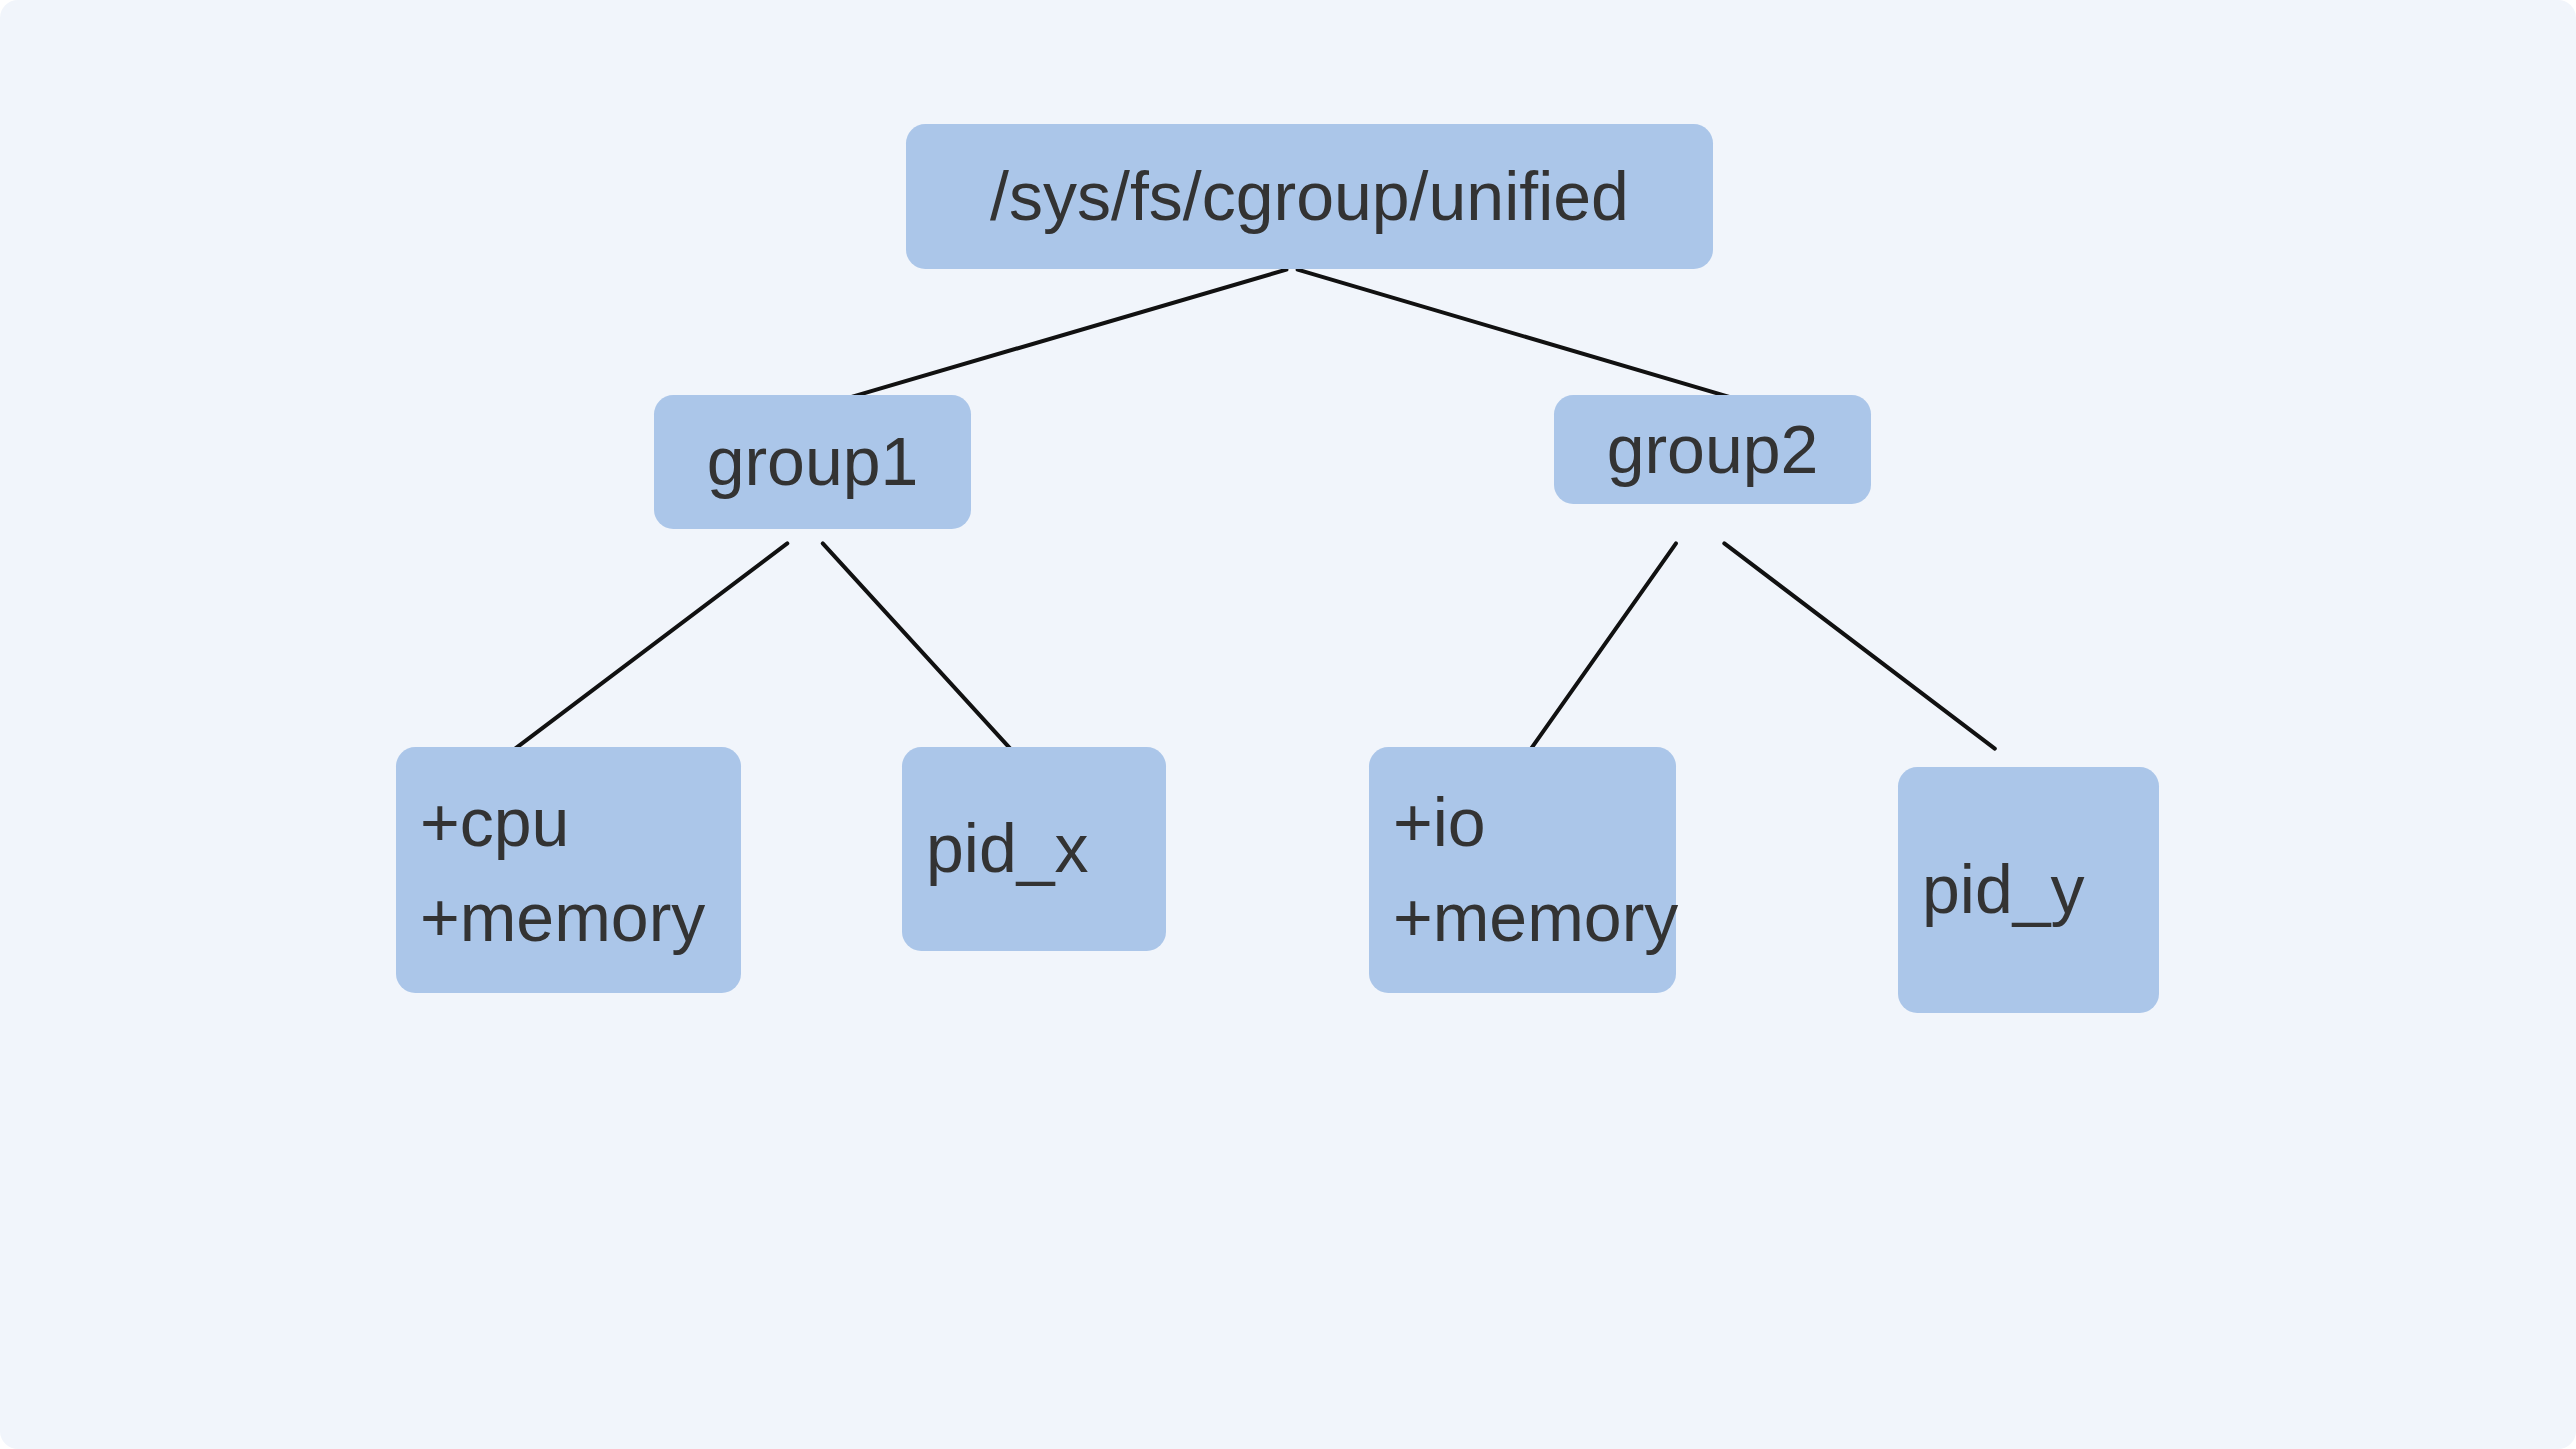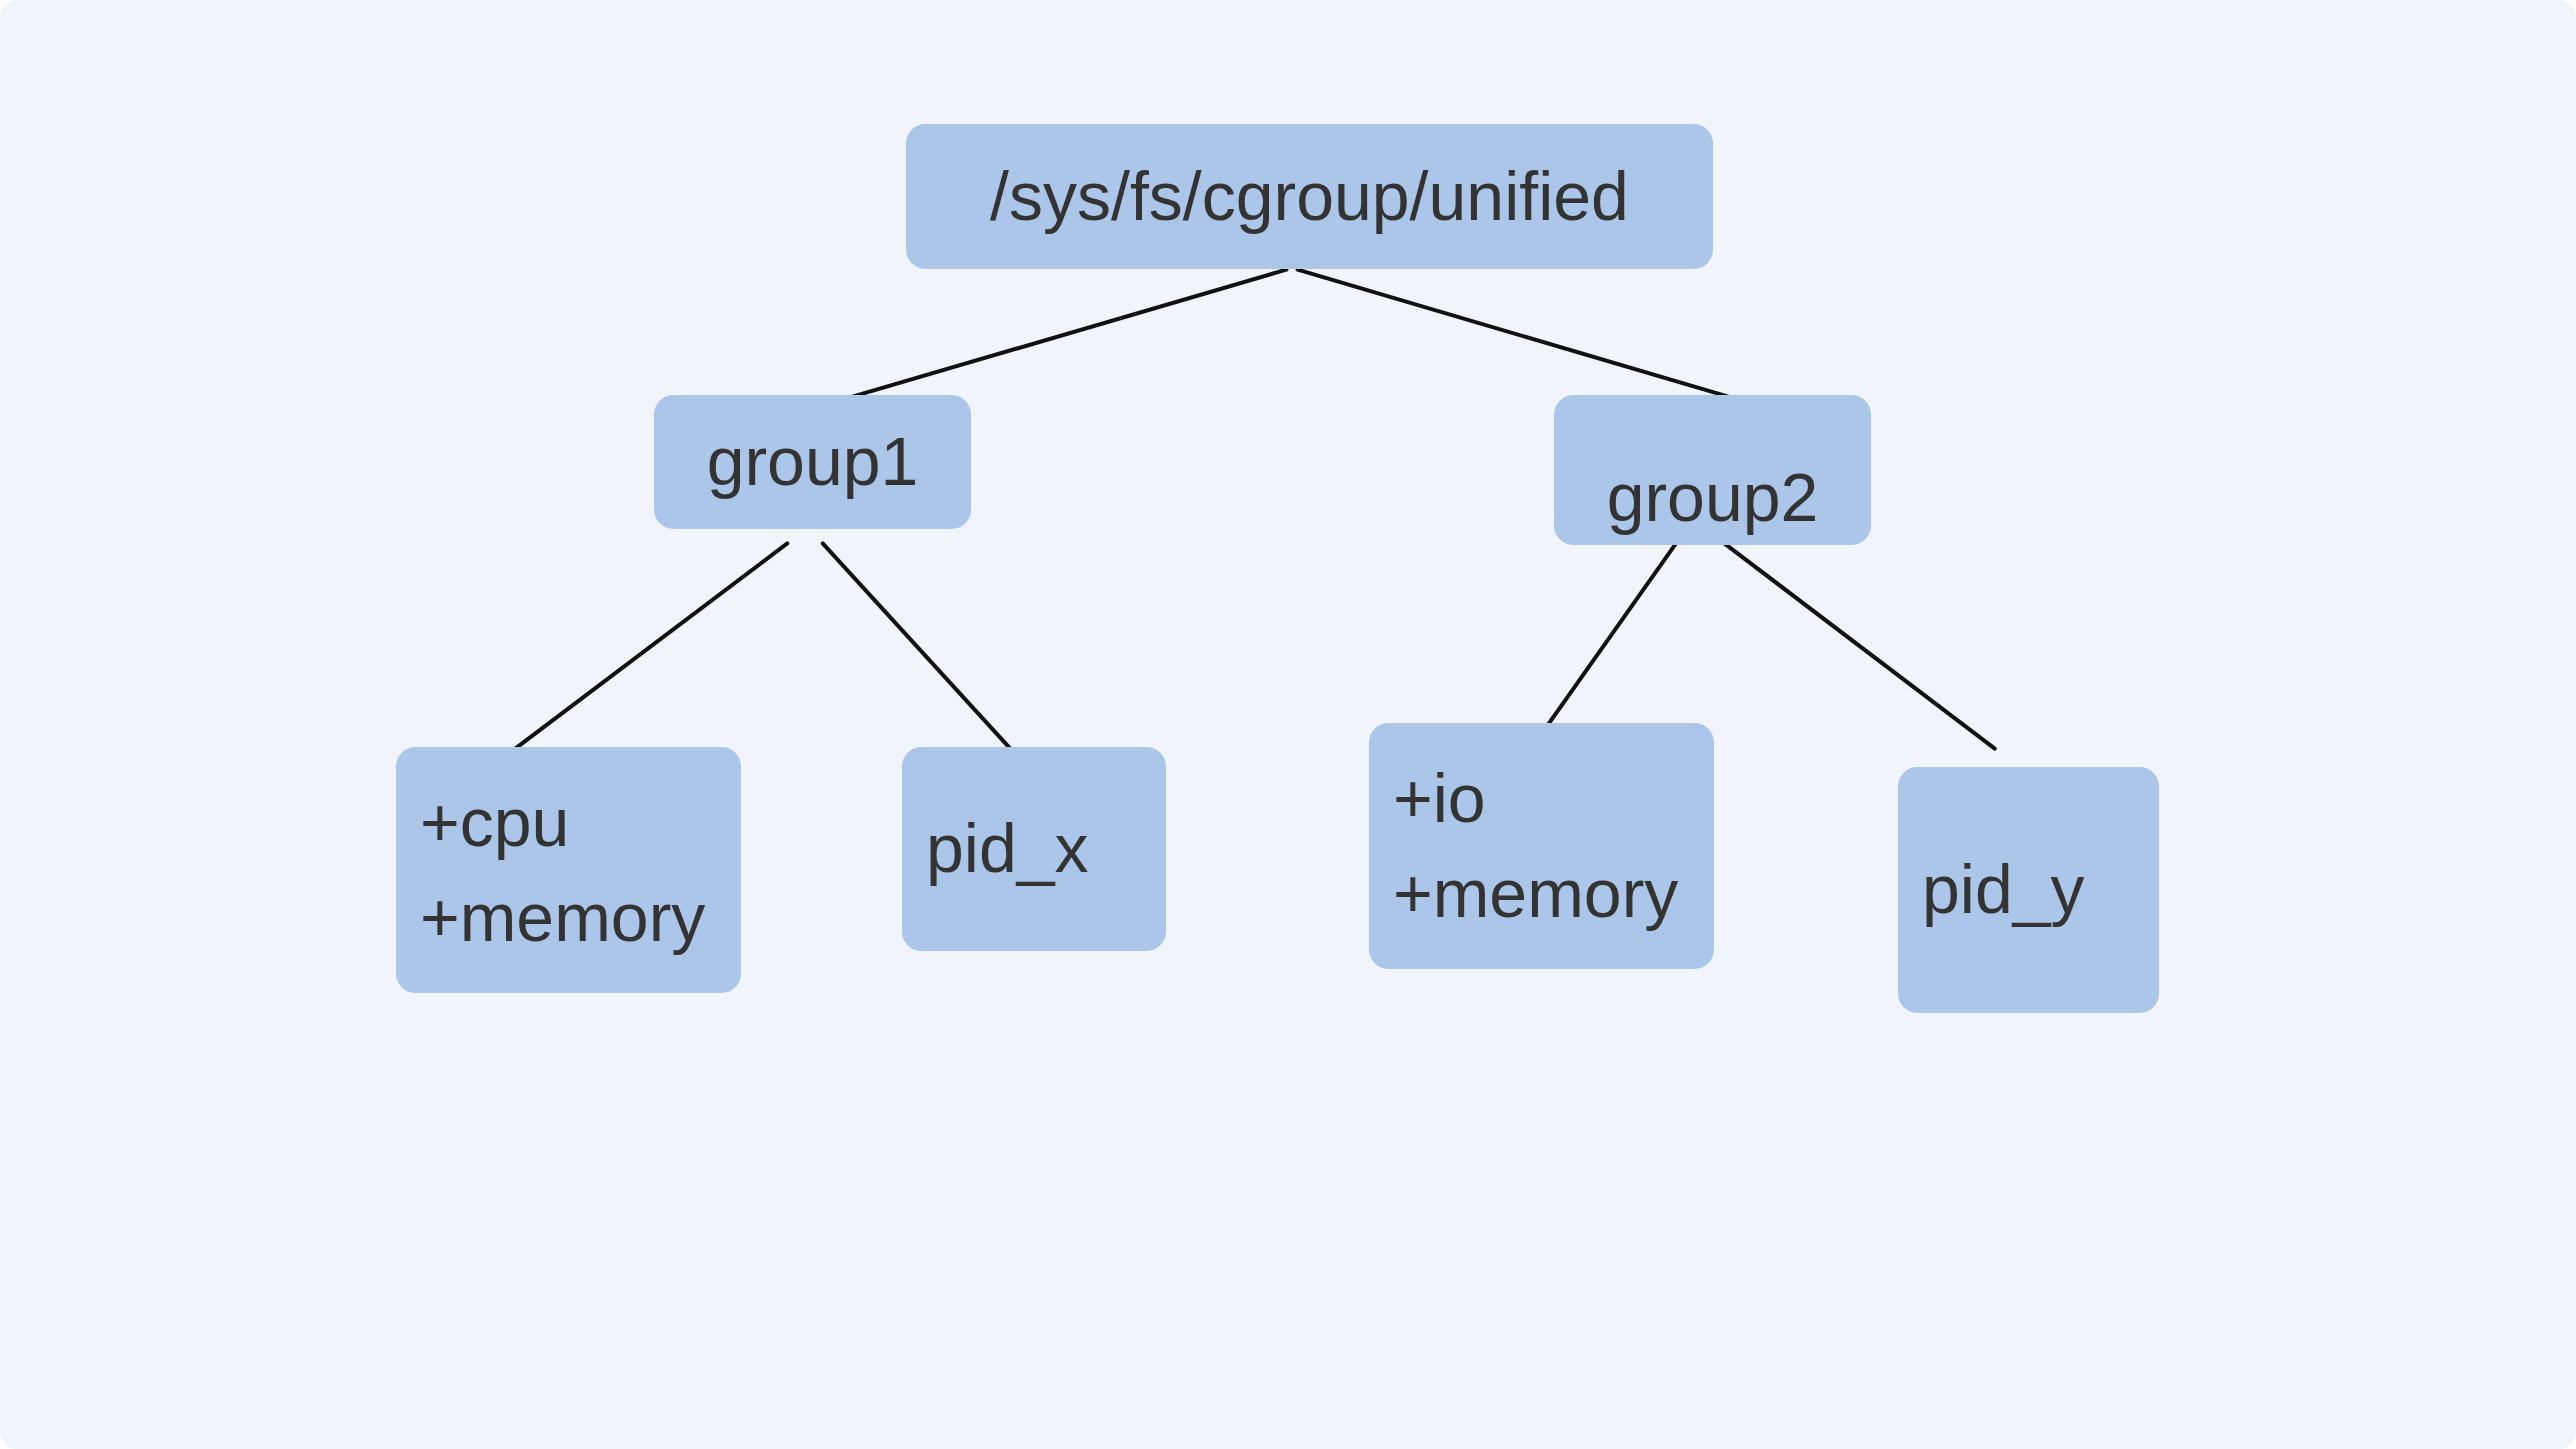--- a/index.html
+++ b/index.html
@@ -43,24 +43,24 @@
     justify-content: flex-start;
     padding-left: 24px;
     text-align: left;
   }
   .node .multiline span {
     display: block;
   }
   
   .n-root   { left: 906px; top: 124px; width: 807px; height: 145px; }
   .n-group1 { left: 654px;  top: 395px; width: 317px;  height: 134px; }
-  .n-group2 { left: 1554px; top: 395px; width: 317px;  height: 150px; align-items: flex-end; }
+  .n-group2 { left: 1554px; top: 395px; width: 317px;  height: 109px; }
   .n-g1c    { left: 396px;  top: 747px; width: 345px;  height: 246px; }
   .n-pidx   { left: 902px; top: 747px; width: 264px;  height: 204px; }
-  .n-g2c    { left: 1369px; top: 723px; width: 345px;  height: 246px; }
+  .n-g2c    { left: 1369px; top: 747px; width: 307px;  height: 246px; }
   .n-pidy   { left: 1898px; top: 747px; width: 261px;  height: 246px; margin-top: 20px; }
 </style>
 </head>
 <body>
 
 <div class="canvas">
 
   <svg class="edges" viewBox="0 0 3200 1800" xmlns="http://www.w3.org/2000/svg">
     <line x1="1598" y1="335" x2="1058" y2="493"></line>
     <line x1="1612" y1="335" x2="2148" y2="493"></line>

